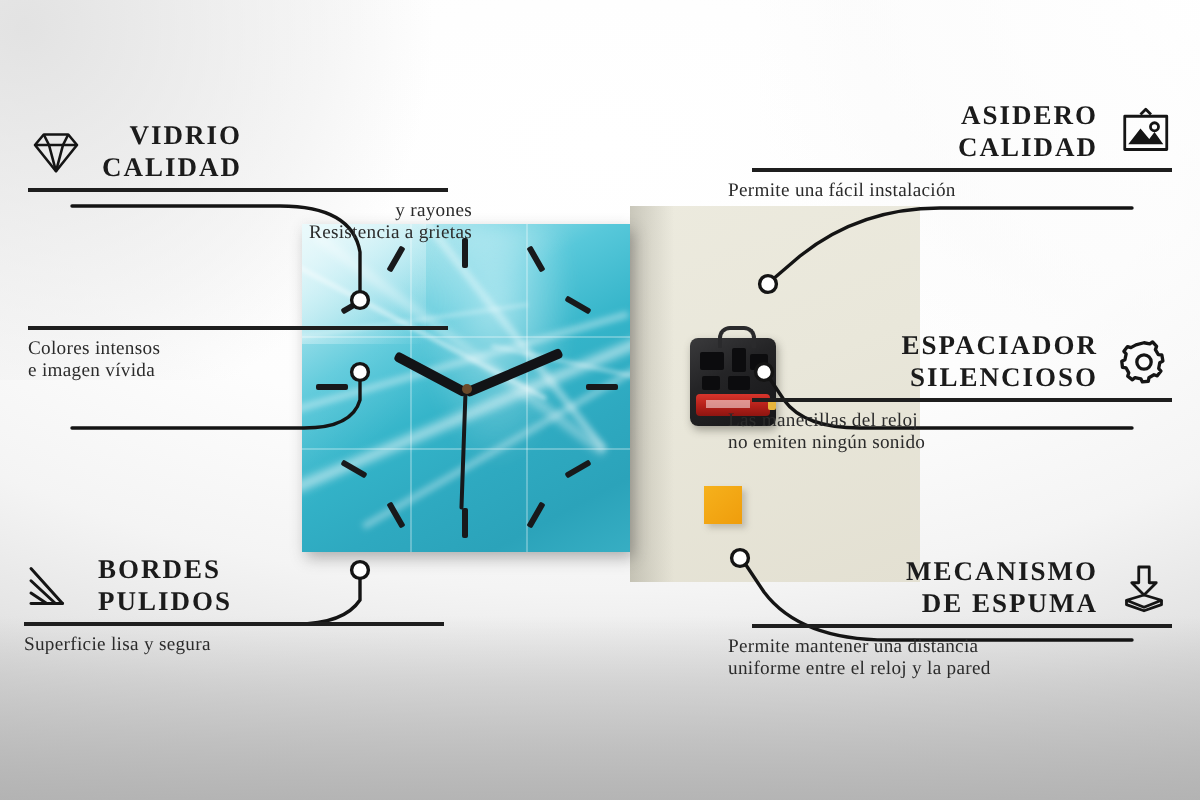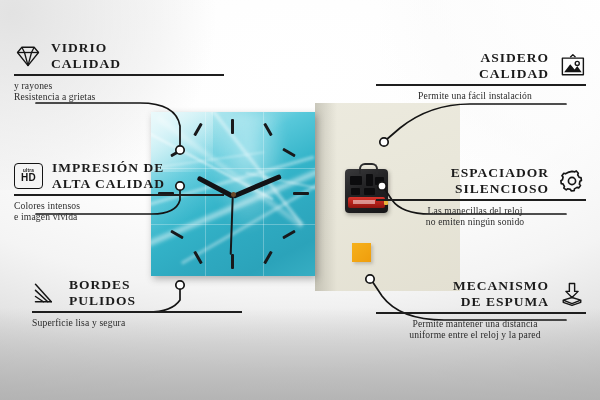--- a/index.html
+++ b/index.html
@@ -110,33 +110,33 @@
     letter-spacing:1.0px;line-height:15.5px;white-space:nowrap;
   }
   .feat.right .t-line{text-align:right;}
   .rule{height:1.6px;background:#1e1e1e;margin-top:3px;}
   .feat.left .rule{width:210px;}
   .feat.right .rule{width:210px;margin-left:12px;}
   .desc{
     font-family:"Liberation Serif",serif;
     font-size:9.6px;color:#2b2b2b;line-height:11.6px;margin-top:4px;letter-spacing:.15px;
   }
-  .feat.right .desc{text-align:center;}
+  .feat.right .desc{text-align:left;}
   .icon{width:28px;height:26px;flex:0 0 auto;display:block;}
   .hdicon{
     width:27px;height:24px;border:1.6px solid #141414;border-radius:4px;
     display:flex;flex-direction:column;align-items:center;justify-content:center;flex:0 0 auto;
   }
   .hd-ultra{font-family:"Liberation Sans",sans-serif;font-size:4.6px;font-weight:700;letter-spacing:.2px;color:#141414;line-height:5px;}
   .hd-main{font-family:"Liberation Sans",sans-serif;font-size:10px;font-weight:700;letter-spacing:.3px;color:#141414;line-height:10px;}
 
   
-  #feat-vidrio{left:14px;top:40px;}
+  #feat-vidrio{left:14px;top:60px;text-align:right;}
   #feat-impresion{left:14px;top:160px;}
-  #feat-bordes{left:32px;top:277px;}
+  #feat-bordes{left:12px;top:277px;}
   #feat-asidero{left:364px;top:50px;}
   #feat-mecanismo{left:364px;top:165px;}
   #feat-espaciador{left:364px;top:278px;}
 </style>
 </head>
 <body>
 
 <div id="stage">
   <div class="bg-topleft"></div>
   <div class="bg-topright"></div>
@@ -231,30 +231,20 @@
       </div>
     </div>
     <div class="rule"></div>
     <div class="desc">
       <div>y rayones</div>
       <div>Resistencia a grietas</div>
     </div>
   </div>
 
   <div class="feat left" id="feat-impresion">
-    <div class="head">
-      <div class="hdicon">
-        <span class="hd-ultra">ultra</span>
-        <span class="hd-main">HD</span>
-      </div>
-      <div class="titles">
-        <div class="t-line">IMPRESIÓN DE</div>
-        <div class="t-line">ALTA CALIDAD</div>
-      </div>
-    </div>
     <div class="rule"></div>
     <div class="desc">
       <div>Colores intensos</div>
       <div>e imagen vívida</div>
     </div>
   </div>
 
   <div class="feat left" id="feat-bordes">
     <div class="head">
       <svg class="icon" viewBox="0 0 32 28">

